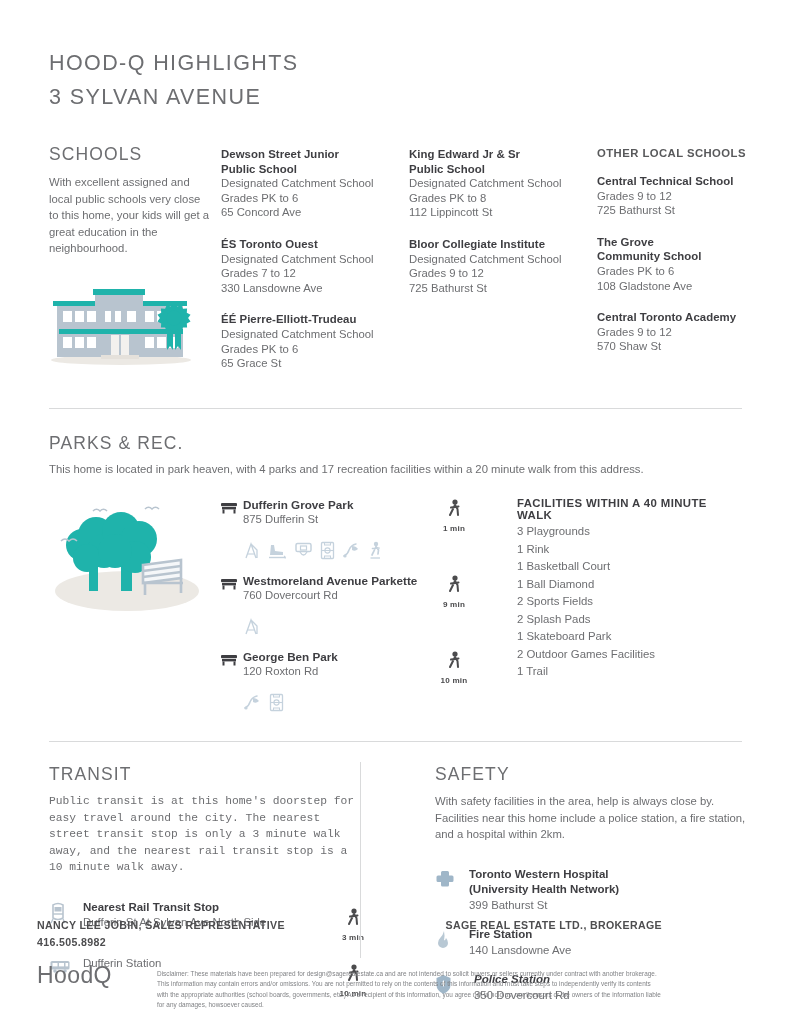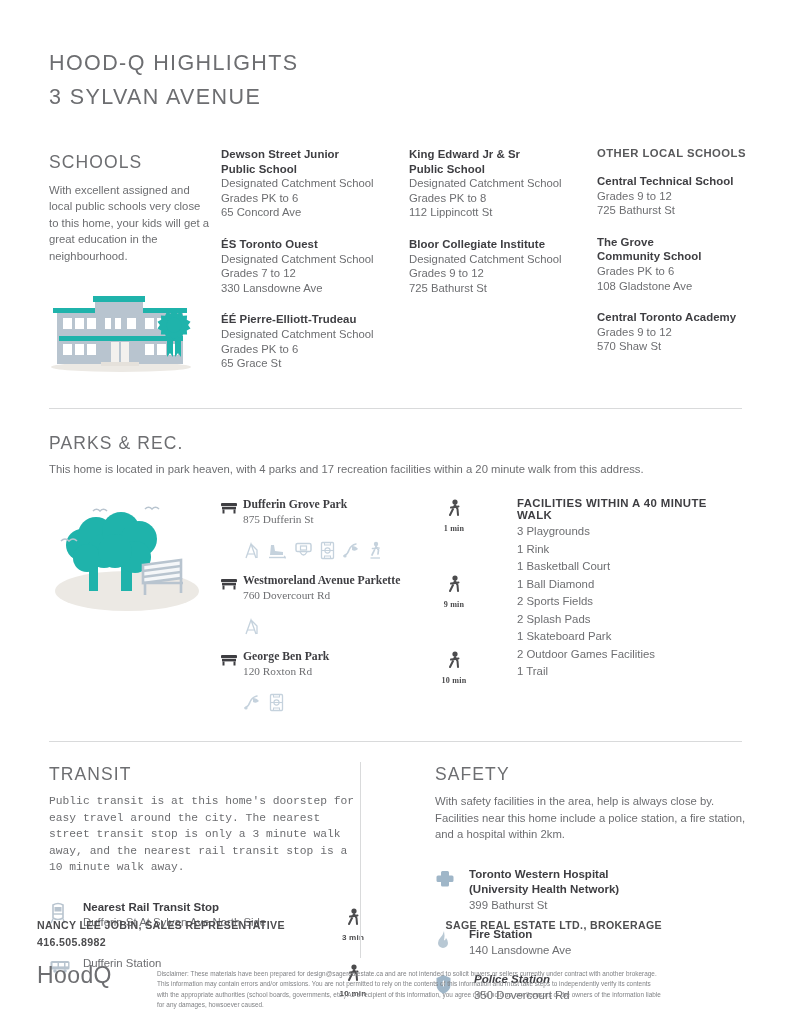--- a/index.html
+++ b/index.html
@@ -64,21 +64,21 @@
   .parks-illo { width: 172px; flex: 0 0 172px; padding-top: 6px; }
   .parks-list { width: 262px; flex: 0 0 262px; }
   .park-row { display: flex; align-items: flex-start; }
   .park-bench { width: 22px; flex: 0 0 22px; padding-top: 3px; }
   .park-text { flex: 1; }
   .park-name {
     font-size: 11.7px; font-weight: bold; color: #3e3e42; line-height: 15px;
   }
   .park-addr { font-size: 11.3px; color: #6d6e71; line-height: 15px; }
   .park-icons { display: flex; gap: 7px; margin: 6px 0 0 22px; height: 22px; align-items: center; }
-  .park-block { margin-bottom: 10px; font-family: Liberation Serif, serif; }
+  .park-block { margin-bottom: 10px; }
   .walk { width: 58px; flex: 0 0 58px; text-align: center; padding-top: 2px; }
   .walk-min { font-size: 8.1px; color: #4b4b4d; font-weight: bold; margin-top: 1px; letter-spacing: .2px; }
   .facilities { flex: 1; padding-left: 34px; }
   .fac-head {
     font-size: 11.4px; font-weight: bold; color: #3e3e42;
     letter-spacing: .4px; margin-bottom: 2px;
   }
   .fac-item { font-size: 11.4px; color: #6d6e71; line-height: 17.5px; }
 
   
@@ -119,21 +119,21 @@
 </head>
 <body>
 
 <div class="page">
 
   <div class="header">
     <div class="doc-title">HOOD-Q HIGHLIGHTS</div>
     <div class="doc-subtitle">3 SYLVAN AVENUE</div>
   </div>
 
-  <div class="section schools" style="padding-top:30px;align-items:center;">
+  <div class="section schools" style="padding-top:30px;">
     <div class="schools-left">
       <div class="sec-head">SCHOOLS</div>
       <div class="sec-sub">With excellent assigned and local public schools very close to this home, your kids will get a great education in the neighbourhood.</div>
       <div class="school-illo">
         <svg width="150" height="92" viewBox="0 0 150 92">
 
           <ellipse cx="72" cy="83" rx="70" ry="5" fill="#ece9e4"></ellipse>
 
           <rect x="8" y="28" width="126" height="52" fill="#b8c4cf"></rect>
 

